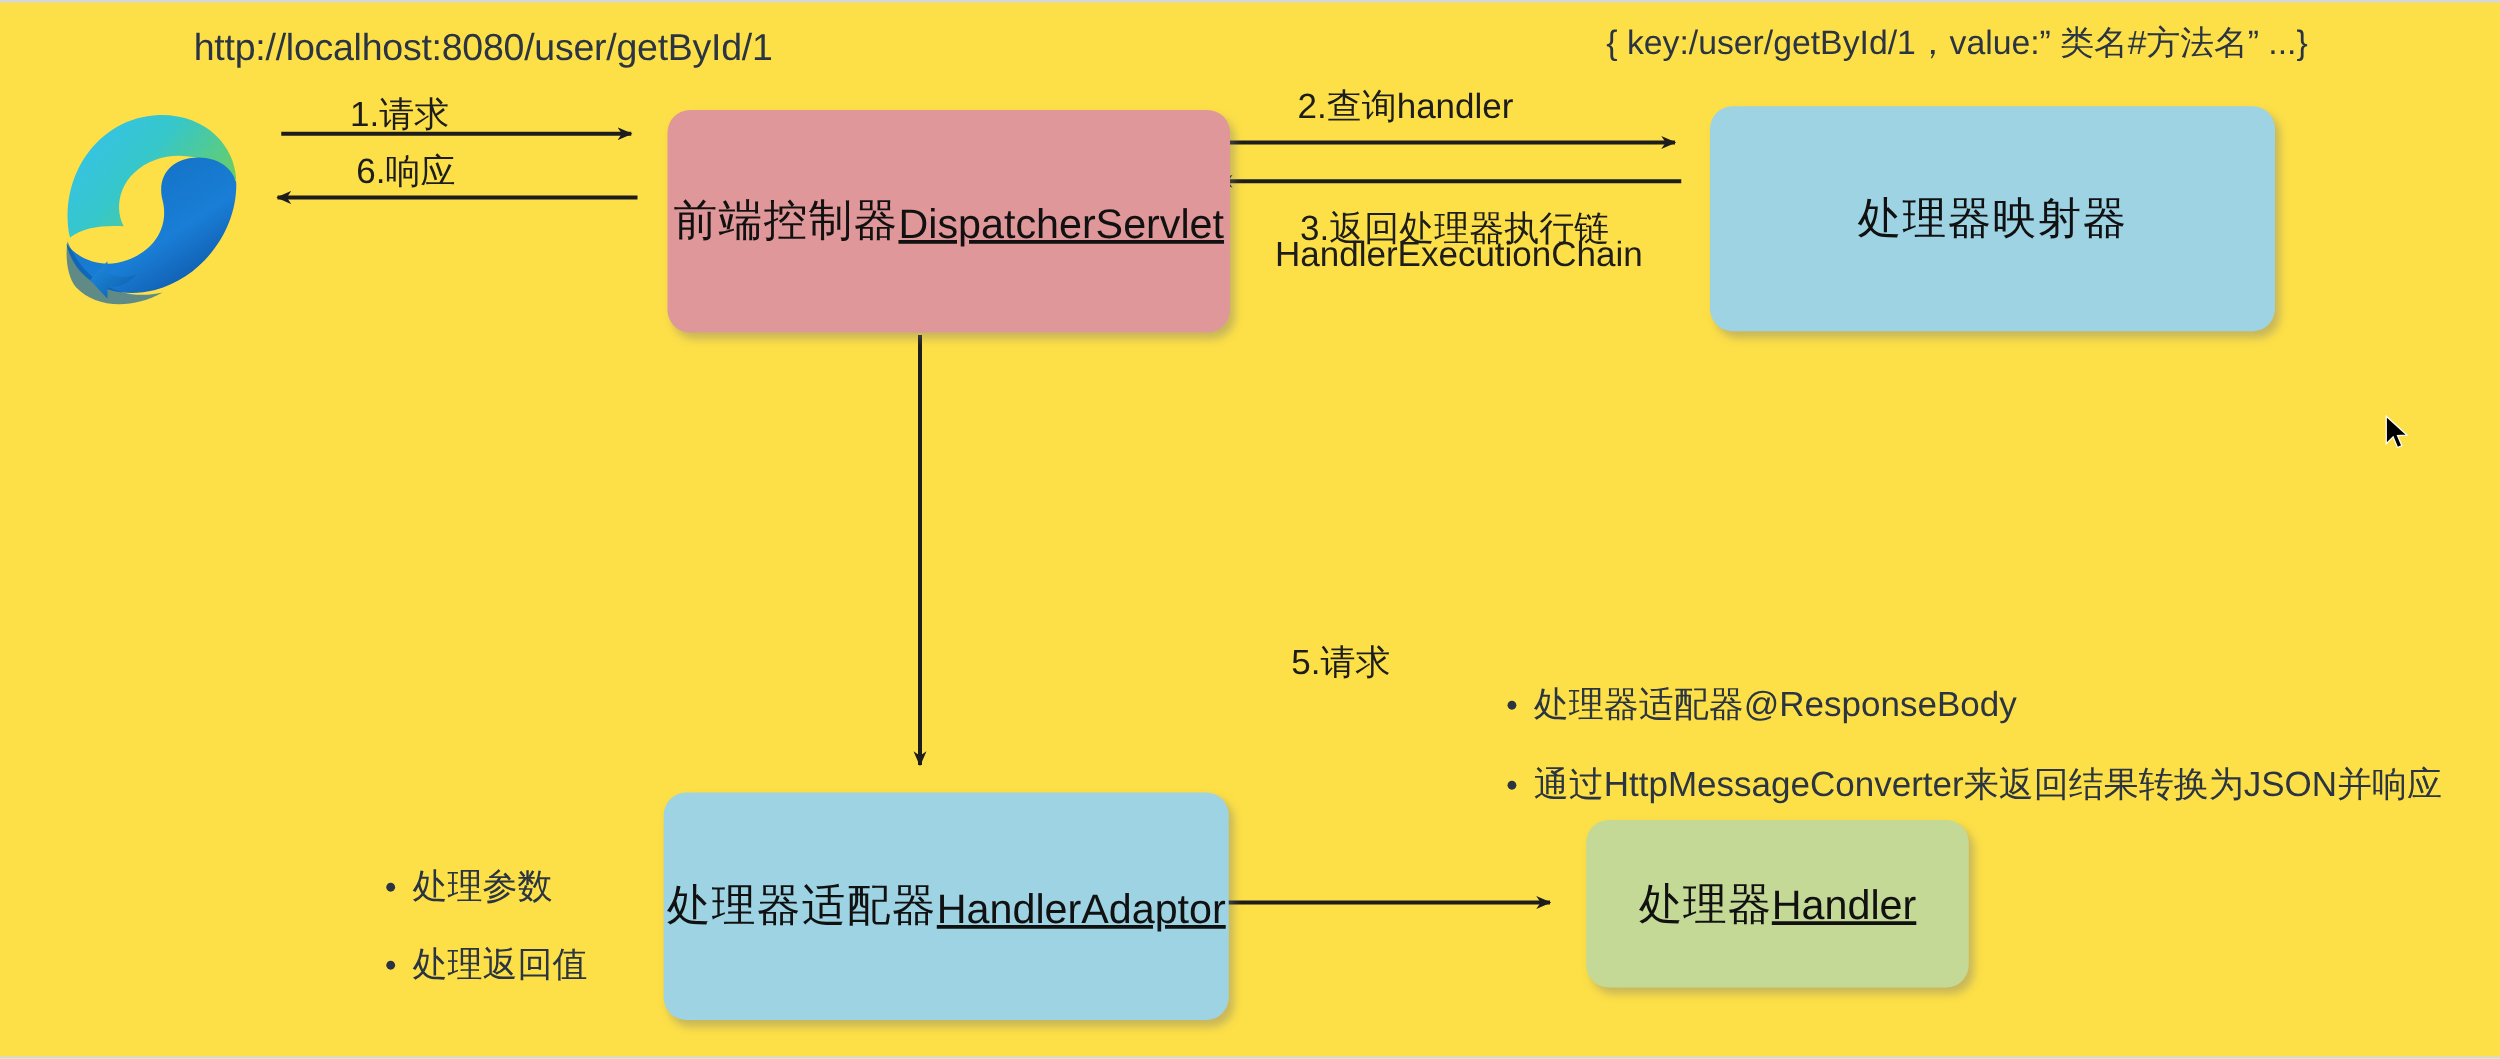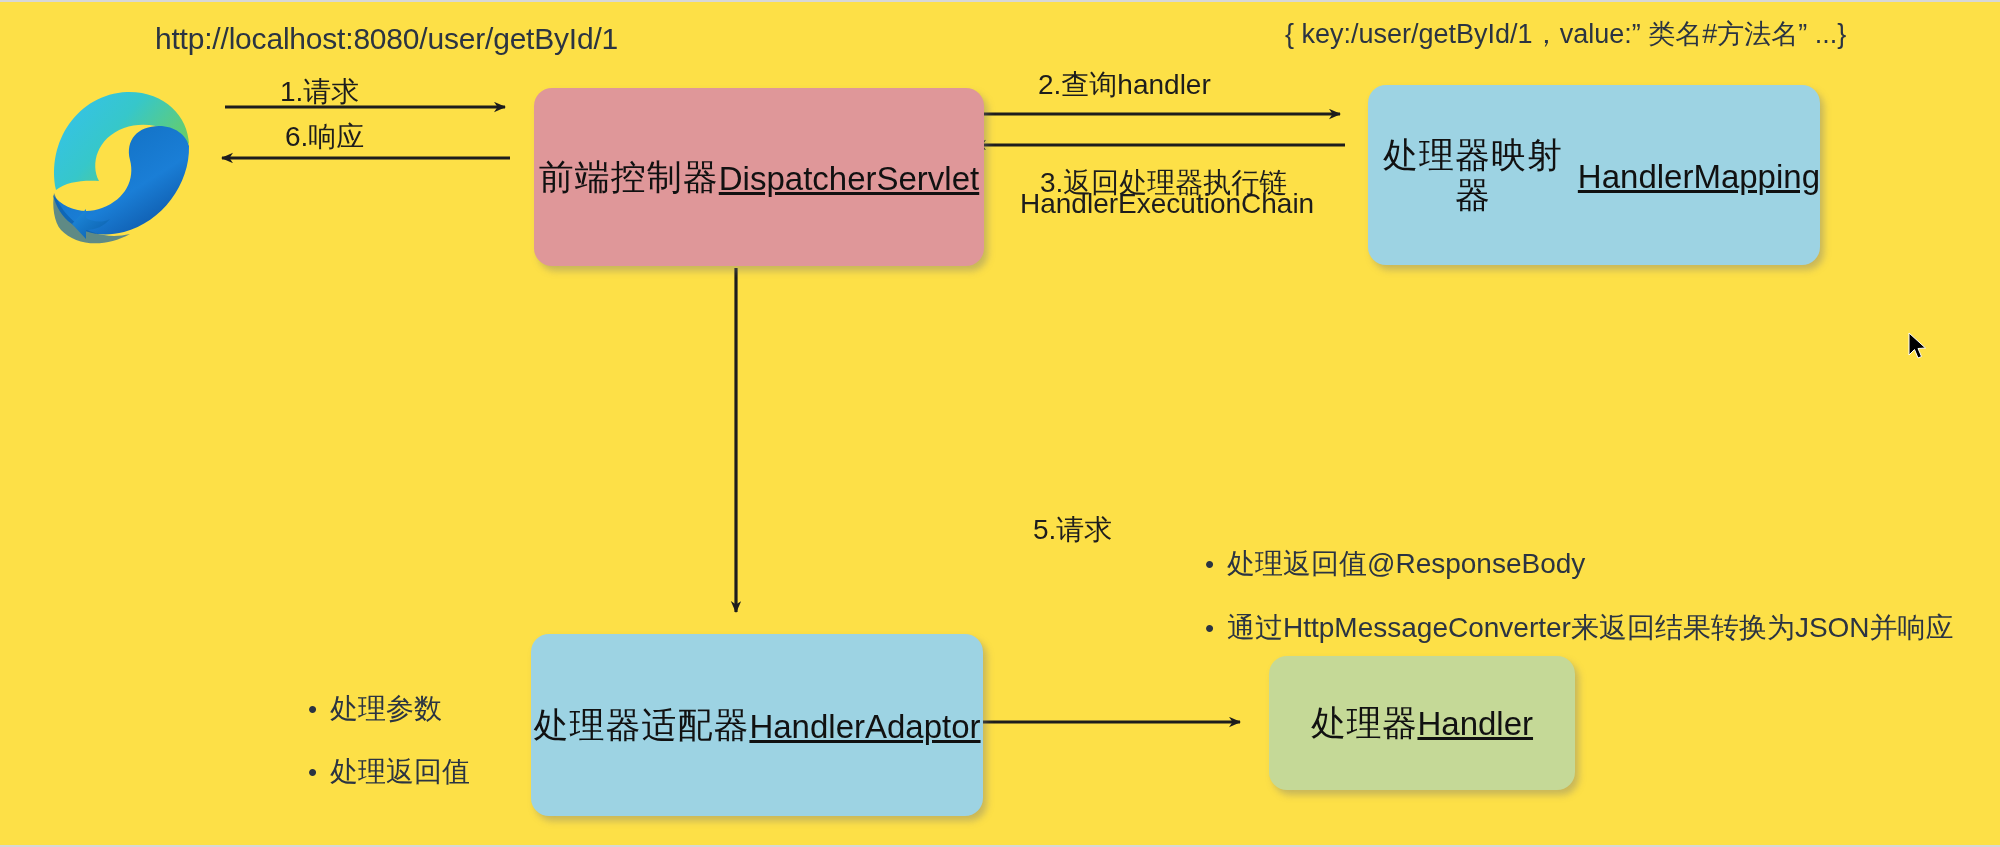--- a/index.html
+++ b/index.html
@@ -236,21 +236,20 @@
   <div class="arrow-label lbl-chain3b">HandlerExecutionChain</div>
   <div class="arrow-label lbl-req5">5.请求</div>
 
   <div class="box box-dispatcher">
     <div class="cn">前端控制器</div>
     <div class="en">DispatcherServlet</div>
   </div>
 
   <div class="box box-mapping">
     <div class="cn">处理器映射器</div>
-    <div class="en">HandlerMapping</div>
   </div>
 
   <div class="box box-handler">
     <div>
       <span class="cn-inline">处理器</span><span class="en" style="display:inline;margin:0;">Handler</span>
     </div>
   </div>
 
   <div class="box box-adaptor">
     <div class="cn">处理器适配器</div>
@@ -264,21 +263,21 @@
     </div>
     <div class="bullet-row">
       <span class="dot">•</span>
       <span>处理返回值</span>
     </div>
   </div>
 
   <div class="bullets bullets-right">
     <div class="bullet-row">
       <span class="dot">•</span>
-      <span>处理返回值@ResponseBody</span>
+      <span>处理器适配器@ResponseBody</span>
     </div>
     <div class="bullet-row">
       <span class="dot">•</span>
       <span>通过HttpMessageConverter来返回结果转换为JSON并响应</span>
     </div>
   </div>
 
   <div class="cursor">
     <svg viewBox="0 0 22 30" width="22" height="30" xmlns="http://www.w3.org/2000/svg">
       <path d="M1 1 L1 23 L6.5 17.5 L10 26 L13.5 24.5 L10 16.5 L17.5 16 Z" fill="#000000" stroke="#ffffff" stroke-width="1"></path>

